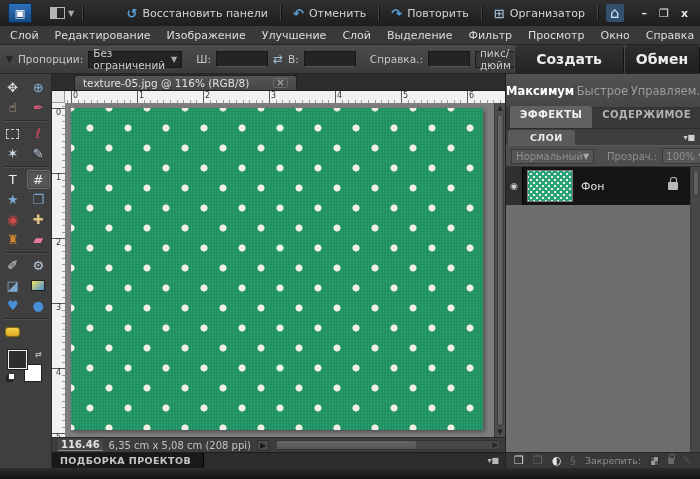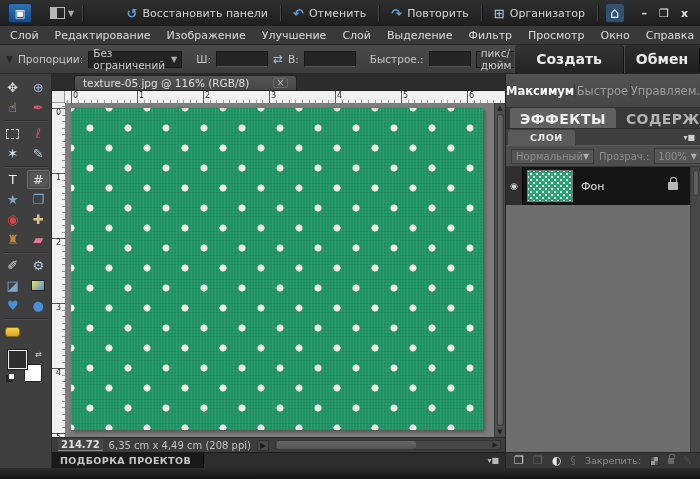--- a/index.html
+++ b/index.html
@@ -112,28 +112,28 @@
   .bintab { background:#191919; color:#c6c6c6; font-size:9.5px; font-weight:bold; letter-spacing:.4px; height:100%; display:flex; align-items:center; padding:0 12px 0 8px; border-right:1px solid #000; }
   .bin-menu { margin-left:auto; color:#b8b8b8; font-size:8px; padding-right:6px; }
 
   
   .rightpanel { width:195px; background:#4a4a4a; border-left:1px solid #222; display:flex; flex-direction:column; flex:0 0 auto; }
   .mode-tabs { height:34px; display:flex; align-items:center; background:linear-gradient(#525252,#464646); border-bottom:1px solid #333; flex:0 0 auto; }
   .mode-tab { flex:1; text-align:center; color:#9c9c9c; font-size:11.5px; }
   .mode-tab.active { color:#ffffff; font-weight:bold; }
   .mode-tab + .mode-tab { border-left:1px solid #3c3c3c; }
   .panel-tabs { height:20px; background:#383838; display:flex; align-items:flex-end; padding-left:4px; flex:0 0 auto; }
-  .panel-tab { font-size:14px; font-weight:bold; letter-spacing:.4px; color:#b2b2b2; padding:3px 10px 1px; border-radius:3px 3px 0 0; }
+  .panel-tab { font-size:10px; font-weight:bold; letter-spacing:.4px; color:#b2b2b2; padding:3px 10px 8px; border-radius:3px 3px 0 0; }
   .panel-tab.active { background:#616161; color:#f0f0f0; }
   .panel-menu { margin-left:auto; color:#cfcfcf; font-size:8px; padding:0 5px 3px 0; }
   .layers-header { height:17px; background:#3e3e3e; display:flex; align-items:flex-end; flex:0 0 auto; border-top:1px solid #2c2c2c; }
   .layers-title { background:#5a5a5a; color:#ececec; font-size:9.5px; font-weight:bold; letter-spacing:.4px; padding:2px 12px 2px 22px; border-radius:3px 3px 0 0; margin-left:2px; }
   .blend-row { height:22px; background:#4e4e4e; border-top:1px solid #5c5c5c; border-bottom:1px solid #333; display:flex; align-items:center; gap:5px; padding:0 5px; flex:0 0 auto; }
   .blend-dd { width:92px; height:15px; background:#565656; border:1px solid #3a3a3a; color:#8f8f8f; font-size:10px; display:flex; align-items:center; justify-content:space-between; padding:0 4px; }
-  .dim { color:#8f8f8f; font-size:10px; }
+  .dim { color:#8f8f8f; font-size:10px;margin-left:8px; }
   .opacity-dd { height:16px; background:#565656; border:1px solid #3a3a3a; color:#8f8f8f; font-size:10px; display:flex; align-items:center; gap:4px; padding:0 3px; }
   .layers-body { flex:1; position:relative; background:#6e6e6e; min-height:0; }
   .layer-row { height:38px; background:#151515; display:flex; align-items:center; margin-right:10px; }
   .eye-gutter { width:17px; height:100%; background:#2f2f2f; border-right:1px solid #000; display:flex; align-items:center; justify-content:center; flex:0 0 auto; }
   .eye-icon { color:#d2d2d2; font-size:9px; }
   .layer-thumb { width:46px; height:32px; margin:0 8px 0 4px; border:1px solid #777;
     background-color:#2aa377;
     background-image:
       radial-gradient(circle,#eee 0.8px, rgba(0,0,0,0) 1.2px),
       radial-gradient(circle,#eee 0.8px, rgba(0,0,0,0) 1.2px);
@@ -217,21 +217,21 @@
         <span>Без ограничений</span>
         <span class="dd-caret">▼</span>
       </div>
       <div class="opt-sep"></div>
       <span class="opt-label">Ш:</span>
       <input class="opt-input" value="" style="">
       <span class="swap-ico">⇄</span>
       <span class="opt-label">В:</span>
       <input class="opt-input" value="" style="">
       <div class="opt-sep"></div>
-      <span class="opt-label">Быстрое.:</span>
+      <span class="opt-label">Справка.:</span>
       <input class="opt-input small" value="" style="">
       <div class="dropdown lite" style="width:74px">
         <span>пикс/дюйм</span>
 
       </div>
       <div class="opt-sep"></div>
 
     </div>
     <div class="cs-tabs">
       <div class="cs-tab create">Создать</div>
@@ -369,22 +369,22 @@
         <div class="canvasbg">
           <div class="canvas"></div>
         </div>
         <div class="vscroll">
           <span class="arrow">▲</span>
           <div class="thumb"></div>
           <span class="arrow">▼</span>
         </div>
       </div>
       <div class="statusbar">
-        <span class="zoomfield">214.72</span>
-        <span class="sizeinfo">6,35 cm x 4,49 cm (208 ppi)</span>
+        <span class="zoomfield">116.46</span>
+        <span class="sizeinfo">6,35 cm x 5,08 cm (208 ppi)</span>
         <span class="status-arrow">▶</span>
         <div class="hscroll">
           <div class="thumb"></div>
           <span class="arrow">▶</span>
         </div>
       </div>
       <div class="binbar">
         <div class="bintab">ПОДБОРКА ПРОЕКТОВ</div>
         <span class="bin-menu">▾■</span>
       </div>

